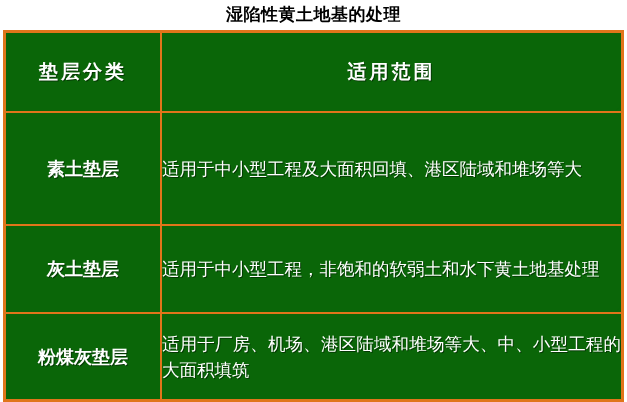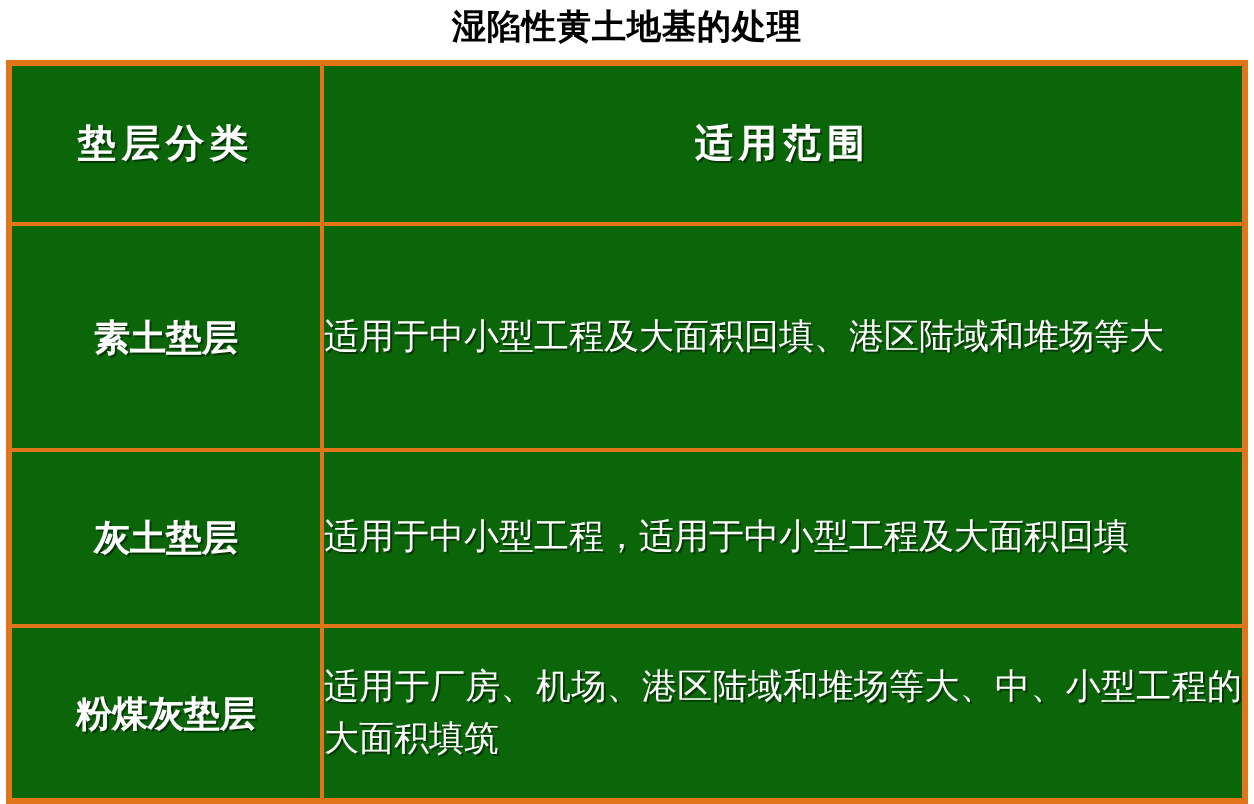--- a/index.html
+++ b/index.html
@@ -143,21 +143,21 @@
           <td class="desc-cell">
             <span class="desc-text">适用于中小型工程及大面积回填、港区陆域和堆场等大</span>
           </td>
         </tr>
 
         <tr class="r3">
           <td class="cat-cell">
             <span class="cat-label narrow">灰土垫层</span>
           </td>
           <td class="desc-cell">
-            <span class="desc-text">适用于中小型工程，适用于中小型工程及大面积回填</span>
+            <span class="desc-text">适用于中小型工程，非饱和的软弱土和水下黄土地基处理</span>
           </td>
         </tr>
 
         <tr class="r4">
           <td class="cat-cell">
             <span class="cat-label narrow">粉煤灰垫层</span>
           </td>
           <td class="desc-cell">
             <span class="desc-text">适用于厂房、机场、港区陆域和堆场等大、中、小型工程的大面积填筑</span>
           </td>

